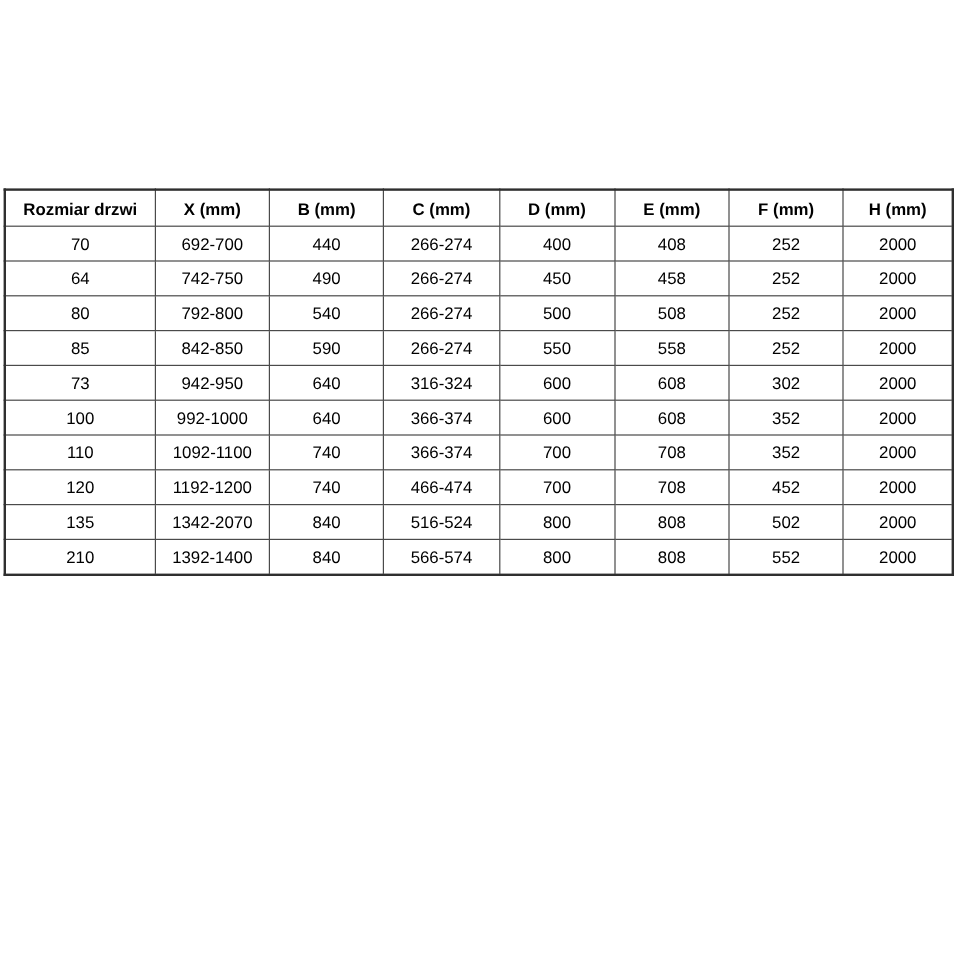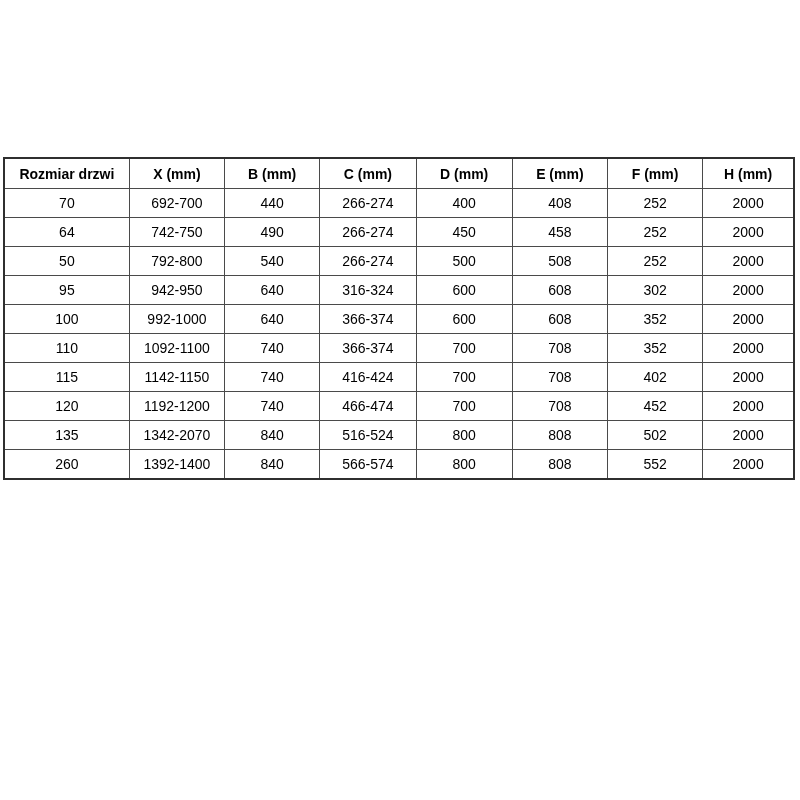--- a/index.html
+++ b/index.html
@@ -84,31 +84,41 @@
           <td>64</td>
           <td>742-750</td>
           <td>490</td>
           <td>266-274</td>
           <td>450</td>
           <td>458</td>
           <td>252</td>
           <td>2000</td>
         </tr>
         <tr>
-          <td>50</td>
+          <td>80</td>
           <td>792-800</td>
           <td>540</td>
           <td>266-274</td>
           <td>500</td>
           <td>508</td>
           <td>252</td>
           <td>2000</td>
         </tr>
         <tr>
-          <td>95</td>
+          <td>85</td>
+          <td>842-850</td>
+          <td>590</td>
+          <td>266-274</td>
+          <td>550</td>
+          <td>558</td>
+          <td>252</td>
+          <td>2000</td>
+        </tr>
+        <tr>
+          <td>73</td>
           <td>942-950</td>
           <td>640</td>
           <td>316-324</td>
           <td>600</td>
           <td>608</td>
           <td>302</td>
           <td>2000</td>
         </tr>
         <tr>
           <td>100</td>
@@ -124,51 +134,41 @@
           <td>110</td>
           <td>1092-1100</td>
           <td>740</td>
           <td>366-374</td>
           <td>700</td>
           <td>708</td>
           <td>352</td>
           <td>2000</td>
         </tr>
         <tr>
-          <td>115</td>
-          <td>1142-1150</td>
-          <td>740</td>
-          <td>416-424</td>
-          <td>700</td>
-          <td>708</td>
-          <td>402</td>
-          <td>2000</td>
-        </tr>
-        <tr>
           <td>120</td>
           <td>1192-1200</td>
           <td>740</td>
           <td>466-474</td>
           <td>700</td>
           <td>708</td>
           <td>452</td>
           <td>2000</td>
         </tr>
         <tr>
           <td>135</td>
           <td>1342-2070</td>
           <td>840</td>
           <td>516-524</td>
           <td>800</td>
           <td>808</td>
           <td>502</td>
           <td>2000</td>
         </tr>
         <tr>
-          <td>260</td>
+          <td>210</td>
           <td>1392-1400</td>
           <td>840</td>
           <td>566-574</td>
           <td>800</td>
           <td>808</td>
           <td>552</td>
           <td>2000</td>
         </tr>
       </tbody>
   </table>

